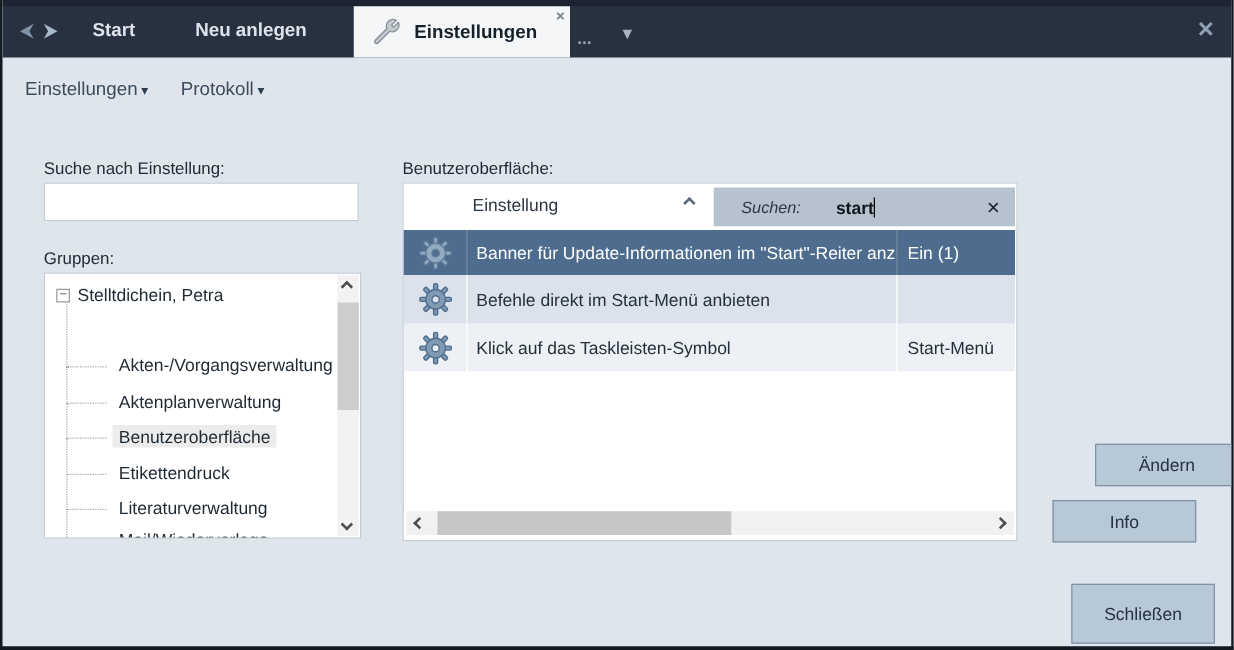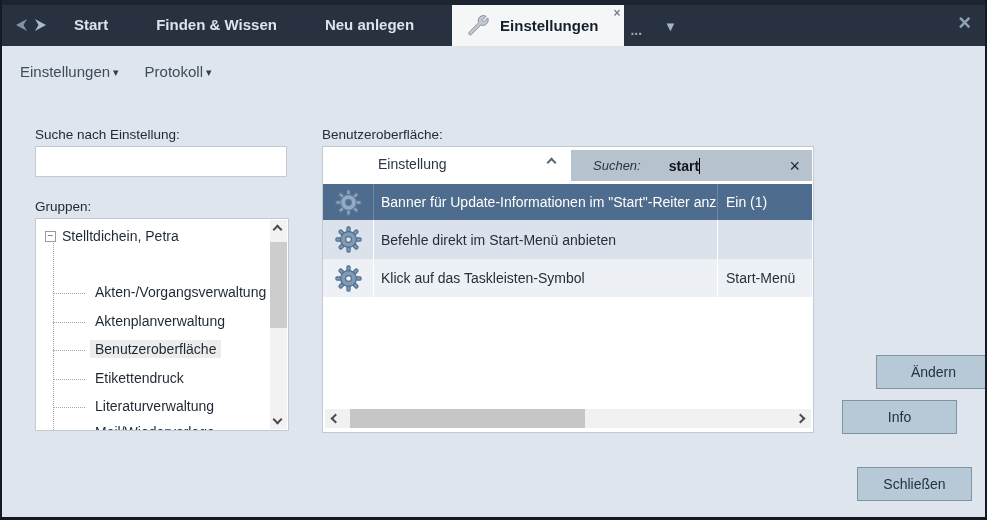--- a/index.html
+++ b/index.html
@@ -119,38 +119,37 @@
   .scroll-left  { position: absolute; left: 7px; top: 6px; transform: rotate(-45deg); cursor: pointer; }
   .scroll-right { position: absolute; right: 7px; top: 6px; transform: rotate(135deg); cursor: pointer; }
 
   
   .btn {
     position: absolute; background: #b7c8d6; border: 1px solid #7f93a2; color: #253240;
     font-size: 14px; font-family: inherit; cursor: pointer; text-align: center;
   }
   .btn-aendern  { left: 840px; top: 355px; width: 115px; height: 34px; margin-left: 34px; }
   .btn-info     { left: 840px; top: 400px; width: 115px; height: 34px; }
-  .btn-schliessen { left: 855px; top: 467px; width: 115px; height: 34px; text-align: center; }
+  .btn-schliessen { left: 855px; top: 467px; width: 115px; height: 48px; text-align: center; }
 </style>
 </head>
 <body>
 
 <div class="window">
 
   <div class="topbar">
     <div class="nav-arrows">
       <svg width="18" height="18" viewBox="0 0 18 18">
         <path d="M15,3 L4,9 L15,15 L11.5,9 Z" fill="#7f92a6"></path>
       </svg>
       <svg width="18" height="18" viewBox="0 0 18 18">
         <path d="M3,3 L14,9 L3,15 L6.5,9 Z" fill="#a9bacb"></path>
       </svg>
     </div>
     <div class="tab">Start</div>
-    <div class="tab">Finden &amp; Wissen</div>
     <div class="tab">Neu anlegen</div>
 
     <div class="active-tab">
       <svg width="24" height="24" viewBox="0 0 24 24">
         <g transform="scale(-1,1) translate(-24,0)">
           <path d="M3.9 2.3 L7.7 6.1 L6.1 7.7 L2.3 3.9 C1.4 5.8 1.8 8.2 3.4 9.8 C5 11.4 7.3 11.8 9.2 11 L18.6 20.4 C19.2 21 20.2 21 20.8 20.4 C21.4 19.8 21.4 18.8 20.8 18.2 L11.4 8.8 C12.2 6.9 11.8 4.6 10.2 3 C8.6 1.4 6 1.2 3.9 2.3 Z" fill="#c3c9d1" stroke="#868e99" stroke-width="1"></path>
         </g>
       </svg>
       <span class="label">Einstellungen</span>
       <span class="tab-mini-close">×</span>

